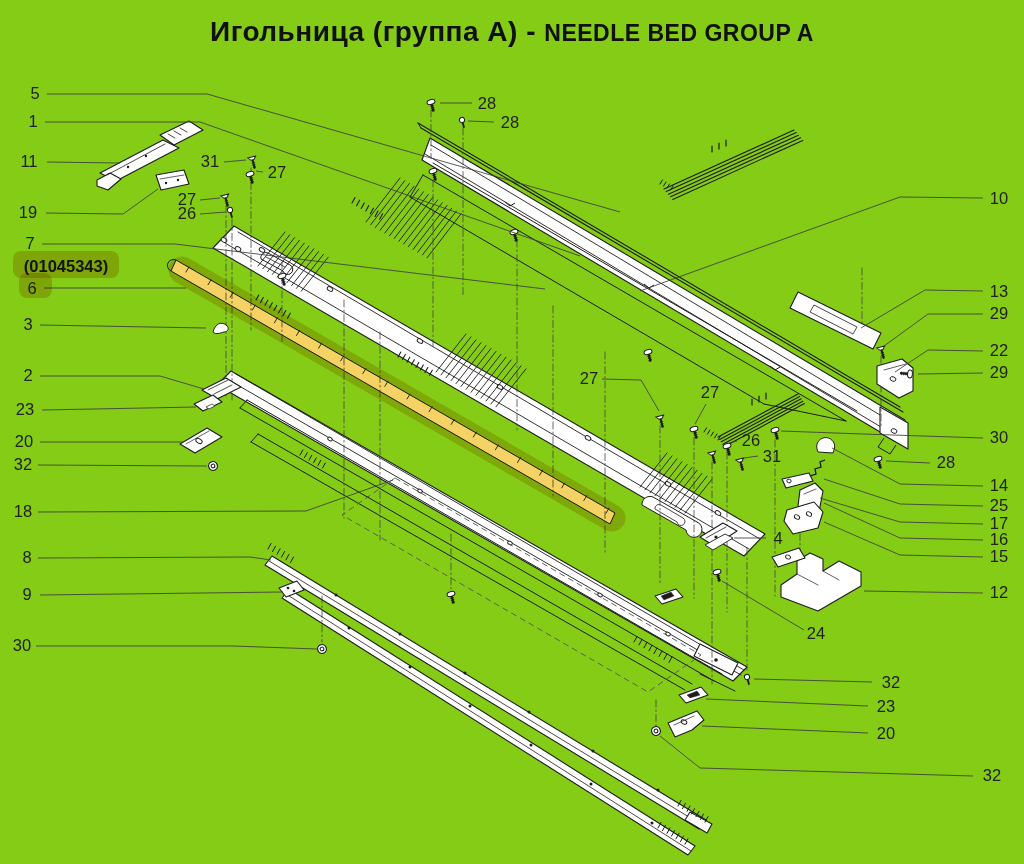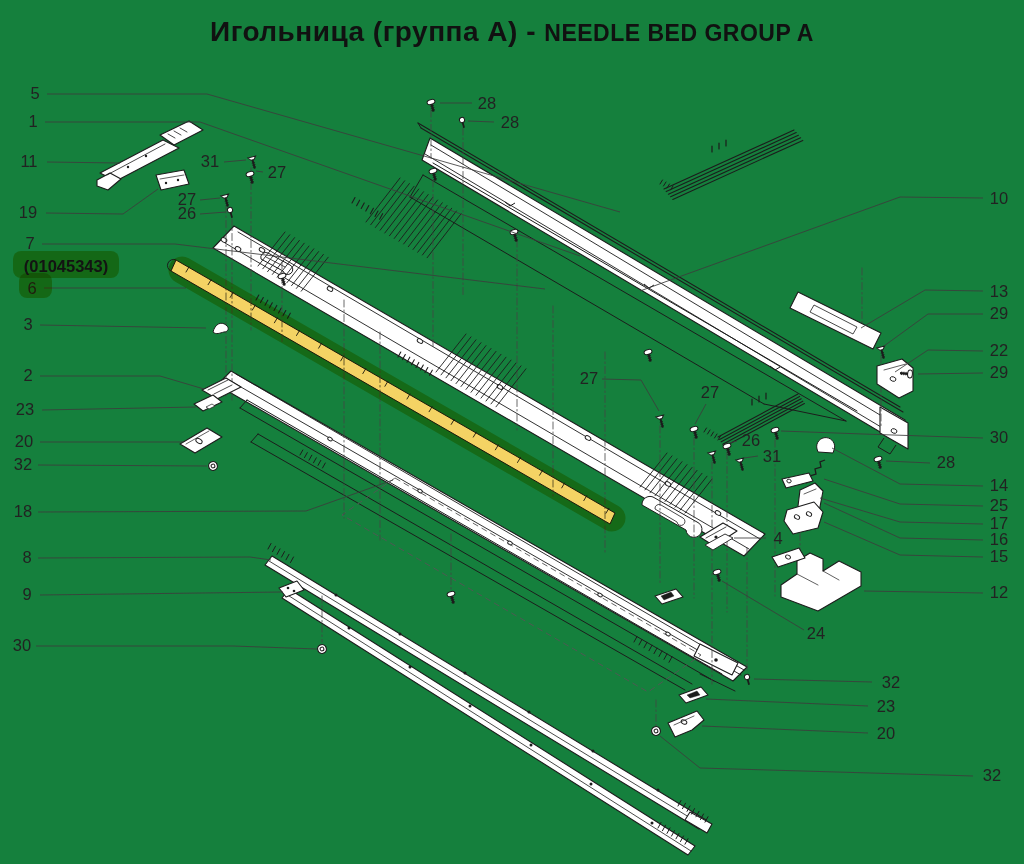--- a/index.html
+++ b/index.html
@@ -1,16 +1,16 @@
 <!DOCTYPE html>
 <html><head>
 <meta charset="utf-8">
 <style>
   html,body{margin:0;padding:0;background:#fff;}
-  .stage{position:relative;width:1024px;height:864px;background:#15803d;overflow:hidden;
+  .stage{position:relative;width:1024px;height:864px;background:#84cc16;overflow:hidden;
          font-family:"Liberation Sans",sans-serif;}
   .title{position:absolute;top:16px;left:0;width:100%;text-align:center;color:#111;
          white-space:nowrap;user-select:none;}
   .title .ru{font-size:28px;font-weight:bold;letter-spacing:0.5px;}
   .title .en{font-size:23px;font-weight:bold;letter-spacing:0.5px;}
   svg{position:absolute;left:0;top:0;}
   text.callout{font-family:"Liberation Sans",sans-serif;font-size:16.5px;fill:#222;}
   text.code{font-family:"Liberation Sans",sans-serif;font-size:16.5px;font-weight:bold;fill:#131313;}
 </style>
 </head>

